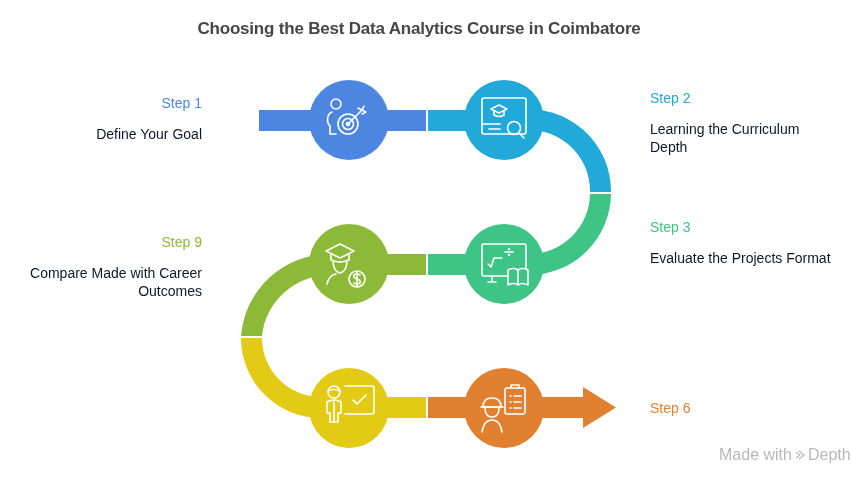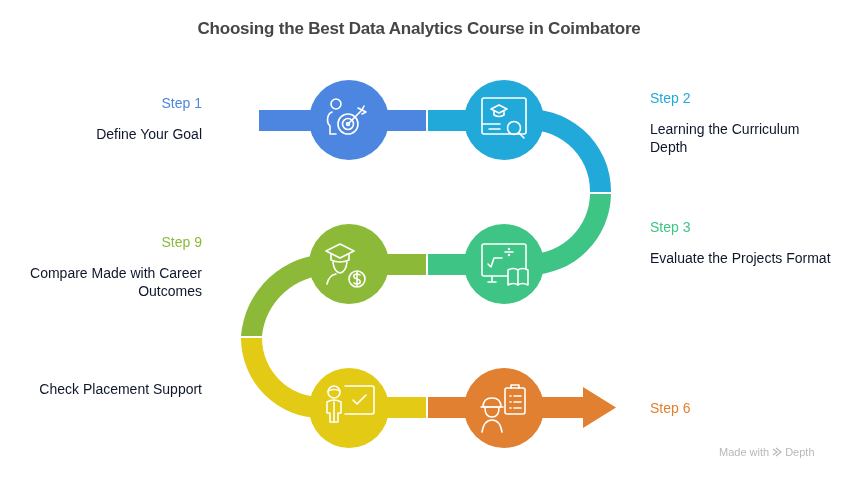--- a/index.html
+++ b/index.html
@@ -4,21 +4,21 @@
 <style>
   html, body { margin:0; padding:0; background:#ffffff; }
   body { width:852px; height:481px; position:relative; overflow:hidden; font-family:"Liberation Sans", sans-serif; }
   .title { position:absolute; left:0; width:838px; top:19px; text-align:center; font-size:17px; font-weight:bold; color:#464646; letter-spacing:-0.2px; }
   .diagram { position:absolute; left:0; top:0; }
   .label { position:absolute; width:190px; }
   .label.left { left:12px; text-align:right; }
   .label.right { left:650px; text-align:left; width:190px; }
   .step-title { font-size:14px; font-weight:normal; line-height:22px; margin-bottom:11px; }
   .step-desc { font-size:14px; color:#0f172a; line-height:18px; }
-  .footer { position:absolute; left:719px; top:446px; font-size:11px; color:#b8b8b8; display:flex; align-items:center; gap:3px; }
+  .footer { position:absolute; left:719px; top:446px; font-size:16px; color:#b8b8b8; display:flex; align-items:center; gap:3px; }
 </style>
 </head>
 <body>
 
 <div class="title">Choosing the Best Data Analytics Course in Coimbatore</div>
 
 <svg class="diagram" width="852" height="481" viewBox="0 0 852 481">
 
   <rect x="259" y="110" width="167" height="21" fill="#4d86e0"></rect>
 
@@ -115,21 +115,20 @@
 </div>
 <div class="label right" style="top:216px;">
   <div class="step-title" style="color:#3ec484;">Step 3</div>
   <div class="step-desc">Evaluate the Projects Format</div>
 </div>
 <div class="label left" style="top:231px;">
   <div class="step-title" style="color:#8cba38;">Step 9</div>
   <div class="step-desc">Compare Made with Career Outcomes</div>
 </div>
 <div class="label left" style="top:380px;">
-  <div class="step-desc">Check Placement Support</div>
 </div>
 <div class="label right" style="top:397px;">
   <div class="step-title" style="color:#e08030;">Step 6</div>
 </div>
 
 <div class="footer">
   <span>Made with</span>
   <svg width="10" height="10" viewBox="0 0 10 10">
       <path d="M1 2 L5 5 L1 8 M4 1 L9 5 L4 9" fill="none" stroke="#b8b8b8" stroke-width="1.2"></path>
     </svg>

